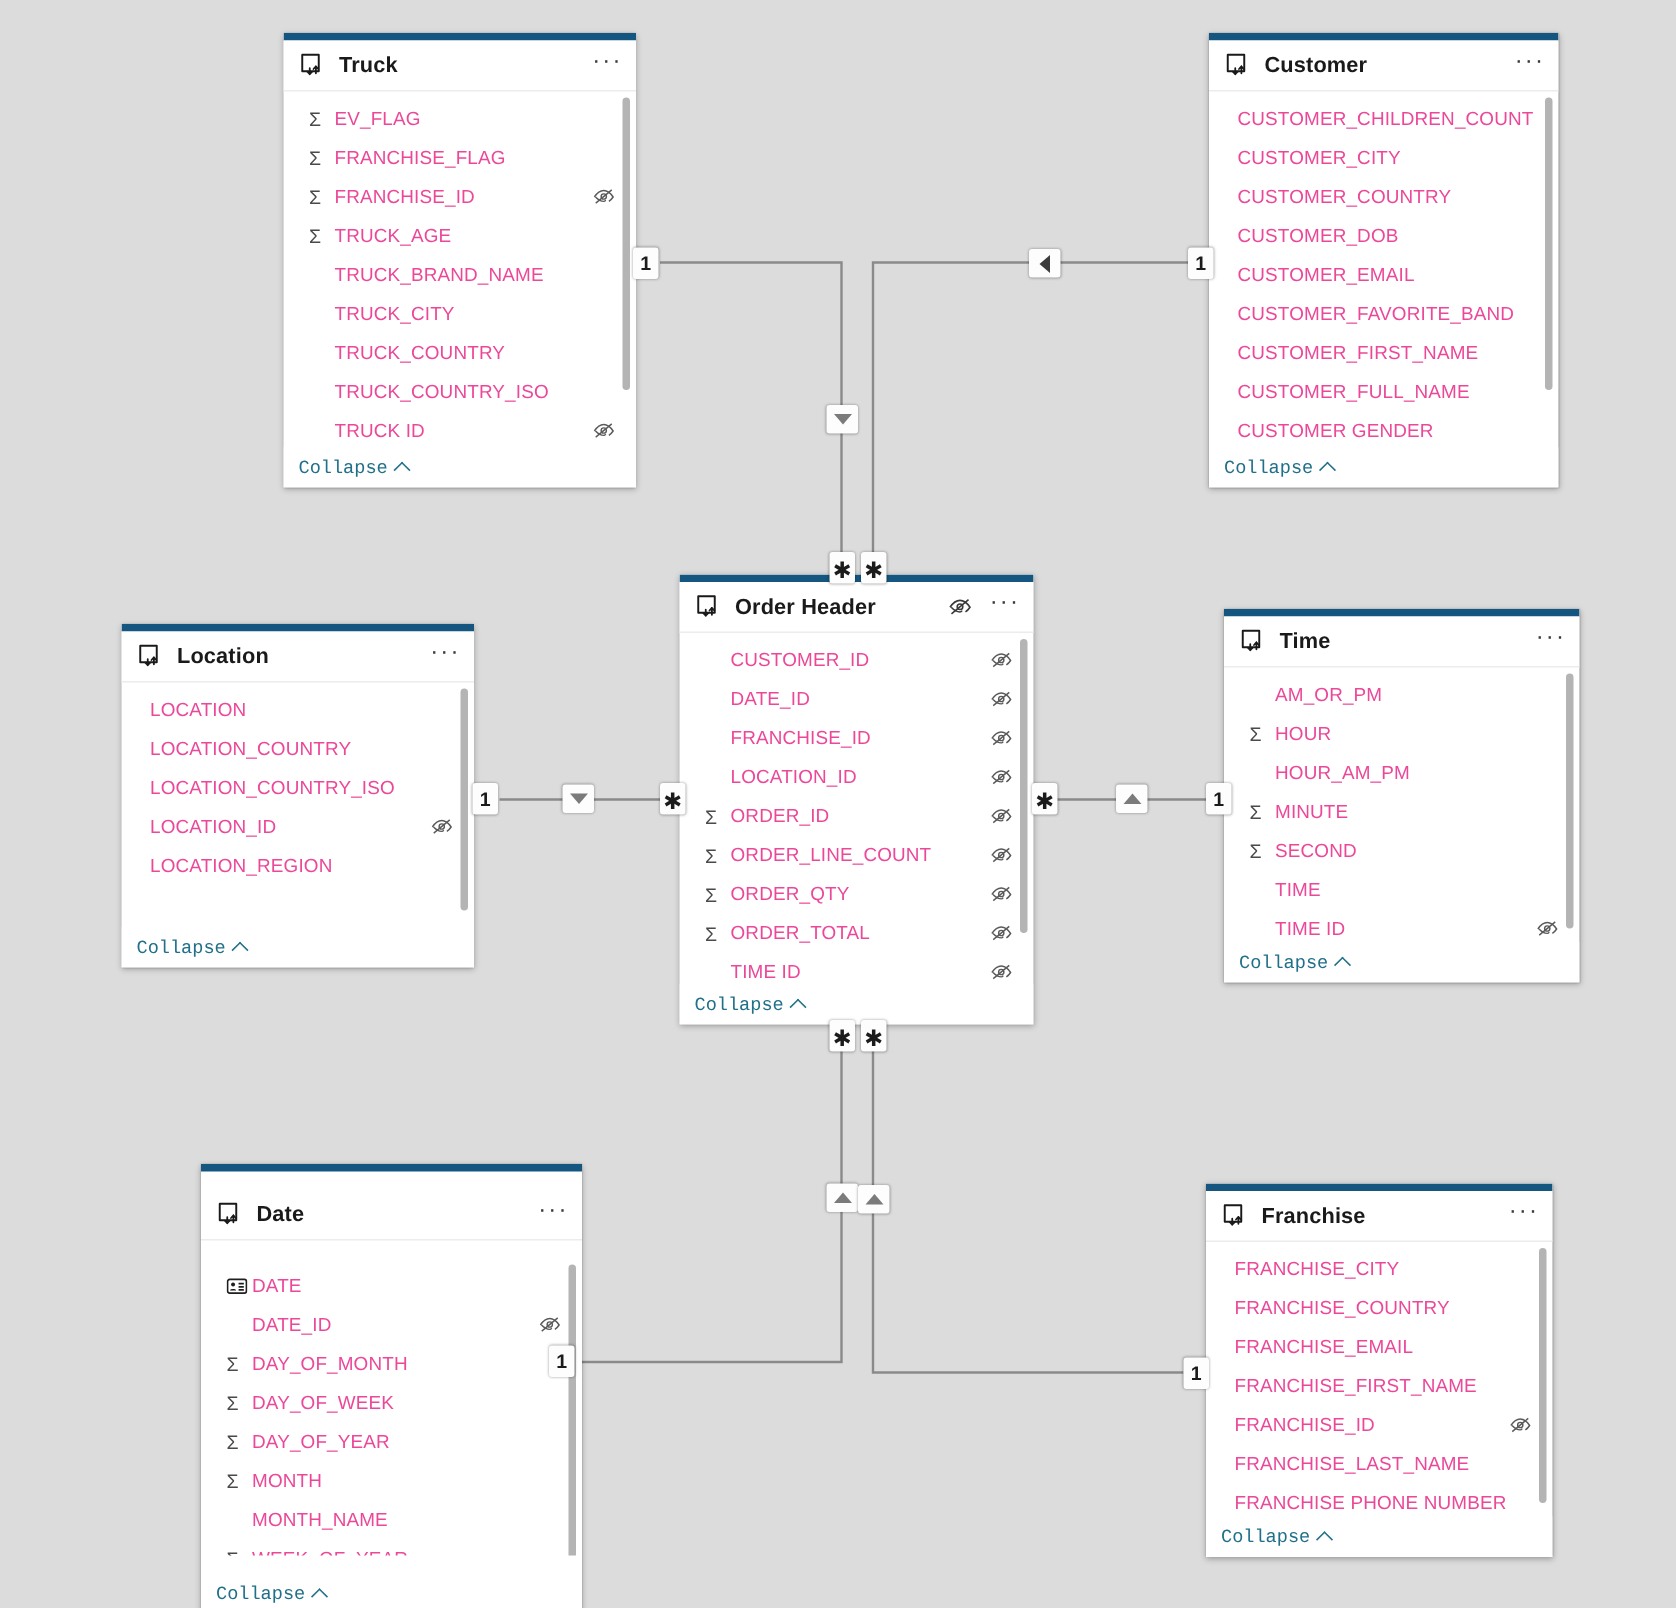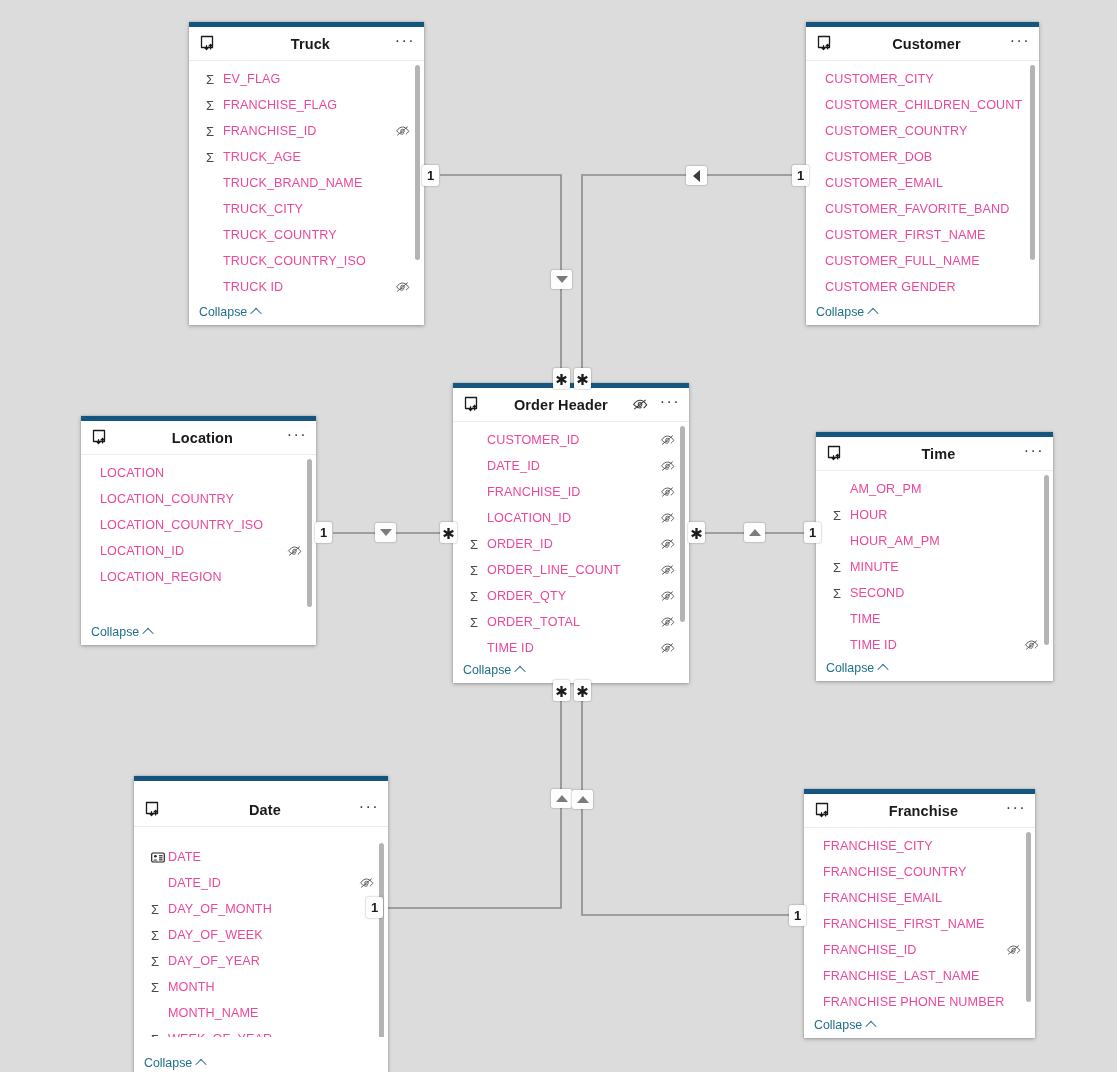--- a/index.html
+++ b/index.html
@@ -98,21 +98,20 @@
     flex: 0 0 auto;
   }
   .card-header {
     display: flex;
     align-items: center;
     height: 33px;
     padding: 0 9px 0 11px;
     flex: 0 0 auto;
     background: #fff;
     border-bottom: 1px solid #ececec;
-    text-align: center;
   }
   .tbl-icon {
     width: 17px;
     height: 17px;
     flex: 0 0 auto;
     margin-right: 9px;
   }
   .card-title {
     font-size: 14.5px;
     color: #1a1a1a;
@@ -164,20 +163,21 @@
   }
   .row-eye { flex: 0 0 auto; display: flex; margin-right: 6px; }
 
   .collapse-row {
     flex: 0 0 auto;
     height: 27px;
     display: flex;
     align-items: center;
     padding-left: 10px;
     background: #fff;
+    font-family: Liberation Mono, monospace;
   }
   .collapse-link {
     font-size: 12.4px;
     color: #21708a;
     display: flex;
     align-items: center;
     gap: 5px;
   }
   .chev {
     display: inline-block;
@@ -358,24 +358,24 @@
             <path d="M1.5 1.5 h11 v11 h-11 z" fill="none" stroke="#1a1a1a" stroke-width="1.3" stroke-linejoin="round"></path>
             <path d="M6.5 14.5 v-4 M6.5 14.5 l-1.6-1.7 M6.5 14.5 l1.6-1.7" stroke="#1a1a1a" stroke-width="1.2" fill="none" stroke-linecap="round"></path>
             <path d="M10.6 9.3 v4.6 M10.6 9.3 l-1.6 1.7 M10.6 9.3 l1.6 1.7" stroke="#1a1a1a" stroke-width="1.2" fill="none" stroke-linecap="round"></path>
           </svg>
       </span>
       <span class="card-title">Customer</span>
       <span class="ellipsis">···</span>
     </div>
     <div class="field-list">
       <div class="field-row">
+          <span class="field-name">CUSTOMER_CHILDREN_COUNT</span>
+        </div>
+      <div class="field-row">
           <span class="field-name">CUSTOMER_CITY</span>
-        </div>
-      <div class="field-row">
-          <span class="field-name">CUSTOMER_CHILDREN_COUNT</span>
         </div>
       <div class="field-row">
           <span class="field-name">CUSTOMER_COUNTRY</span>
         </div>
       <div class="field-row">
           <span class="field-name">CUSTOMER_DOB</span>
         </div>
       <div class="field-row">
           <span class="field-name">CUSTOMER_EMAIL</span>
         </div>
@@ -581,21 +581,21 @@
       <div class="vscroll" style="top:4px; height:148px;"></div>
     </div>
     <div class="collapse-row">
       <span class="collapse-link">
           <span>Collapse</span>
           <i class="chev"></i>
         </span>
     </div>
   </div>
 
-  <div class="table-card" style="left:816px; top:432px; width:237px; height:249px;">
+  <div class="table-card" style="left:816px; top:406px; width:237px; height:249px;">
     <div class="accent-bar"></div>
     <div class="card-header">
       <span class="tbl-icon">
         <svg viewBox="0 0 17 17" width="17" height="17">
             <path d="M1.5 1.5 h11 v11 h-11 z" fill="none" stroke="#1a1a1a" stroke-width="1.3" stroke-linejoin="round"></path>
             <path d="M6.5 14.5 v-4 M6.5 14.5 l-1.6-1.7 M6.5 14.5 l1.6-1.7" stroke="#1a1a1a" stroke-width="1.2" fill="none" stroke-linecap="round"></path>
             <path d="M10.6 9.3 v4.6 M10.6 9.3 l-1.6 1.7 M10.6 9.3 l1.6 1.7" stroke="#1a1a1a" stroke-width="1.2" fill="none" stroke-linecap="round"></path>
           </svg>
       </span>
       <span class="card-title">Time</span>

